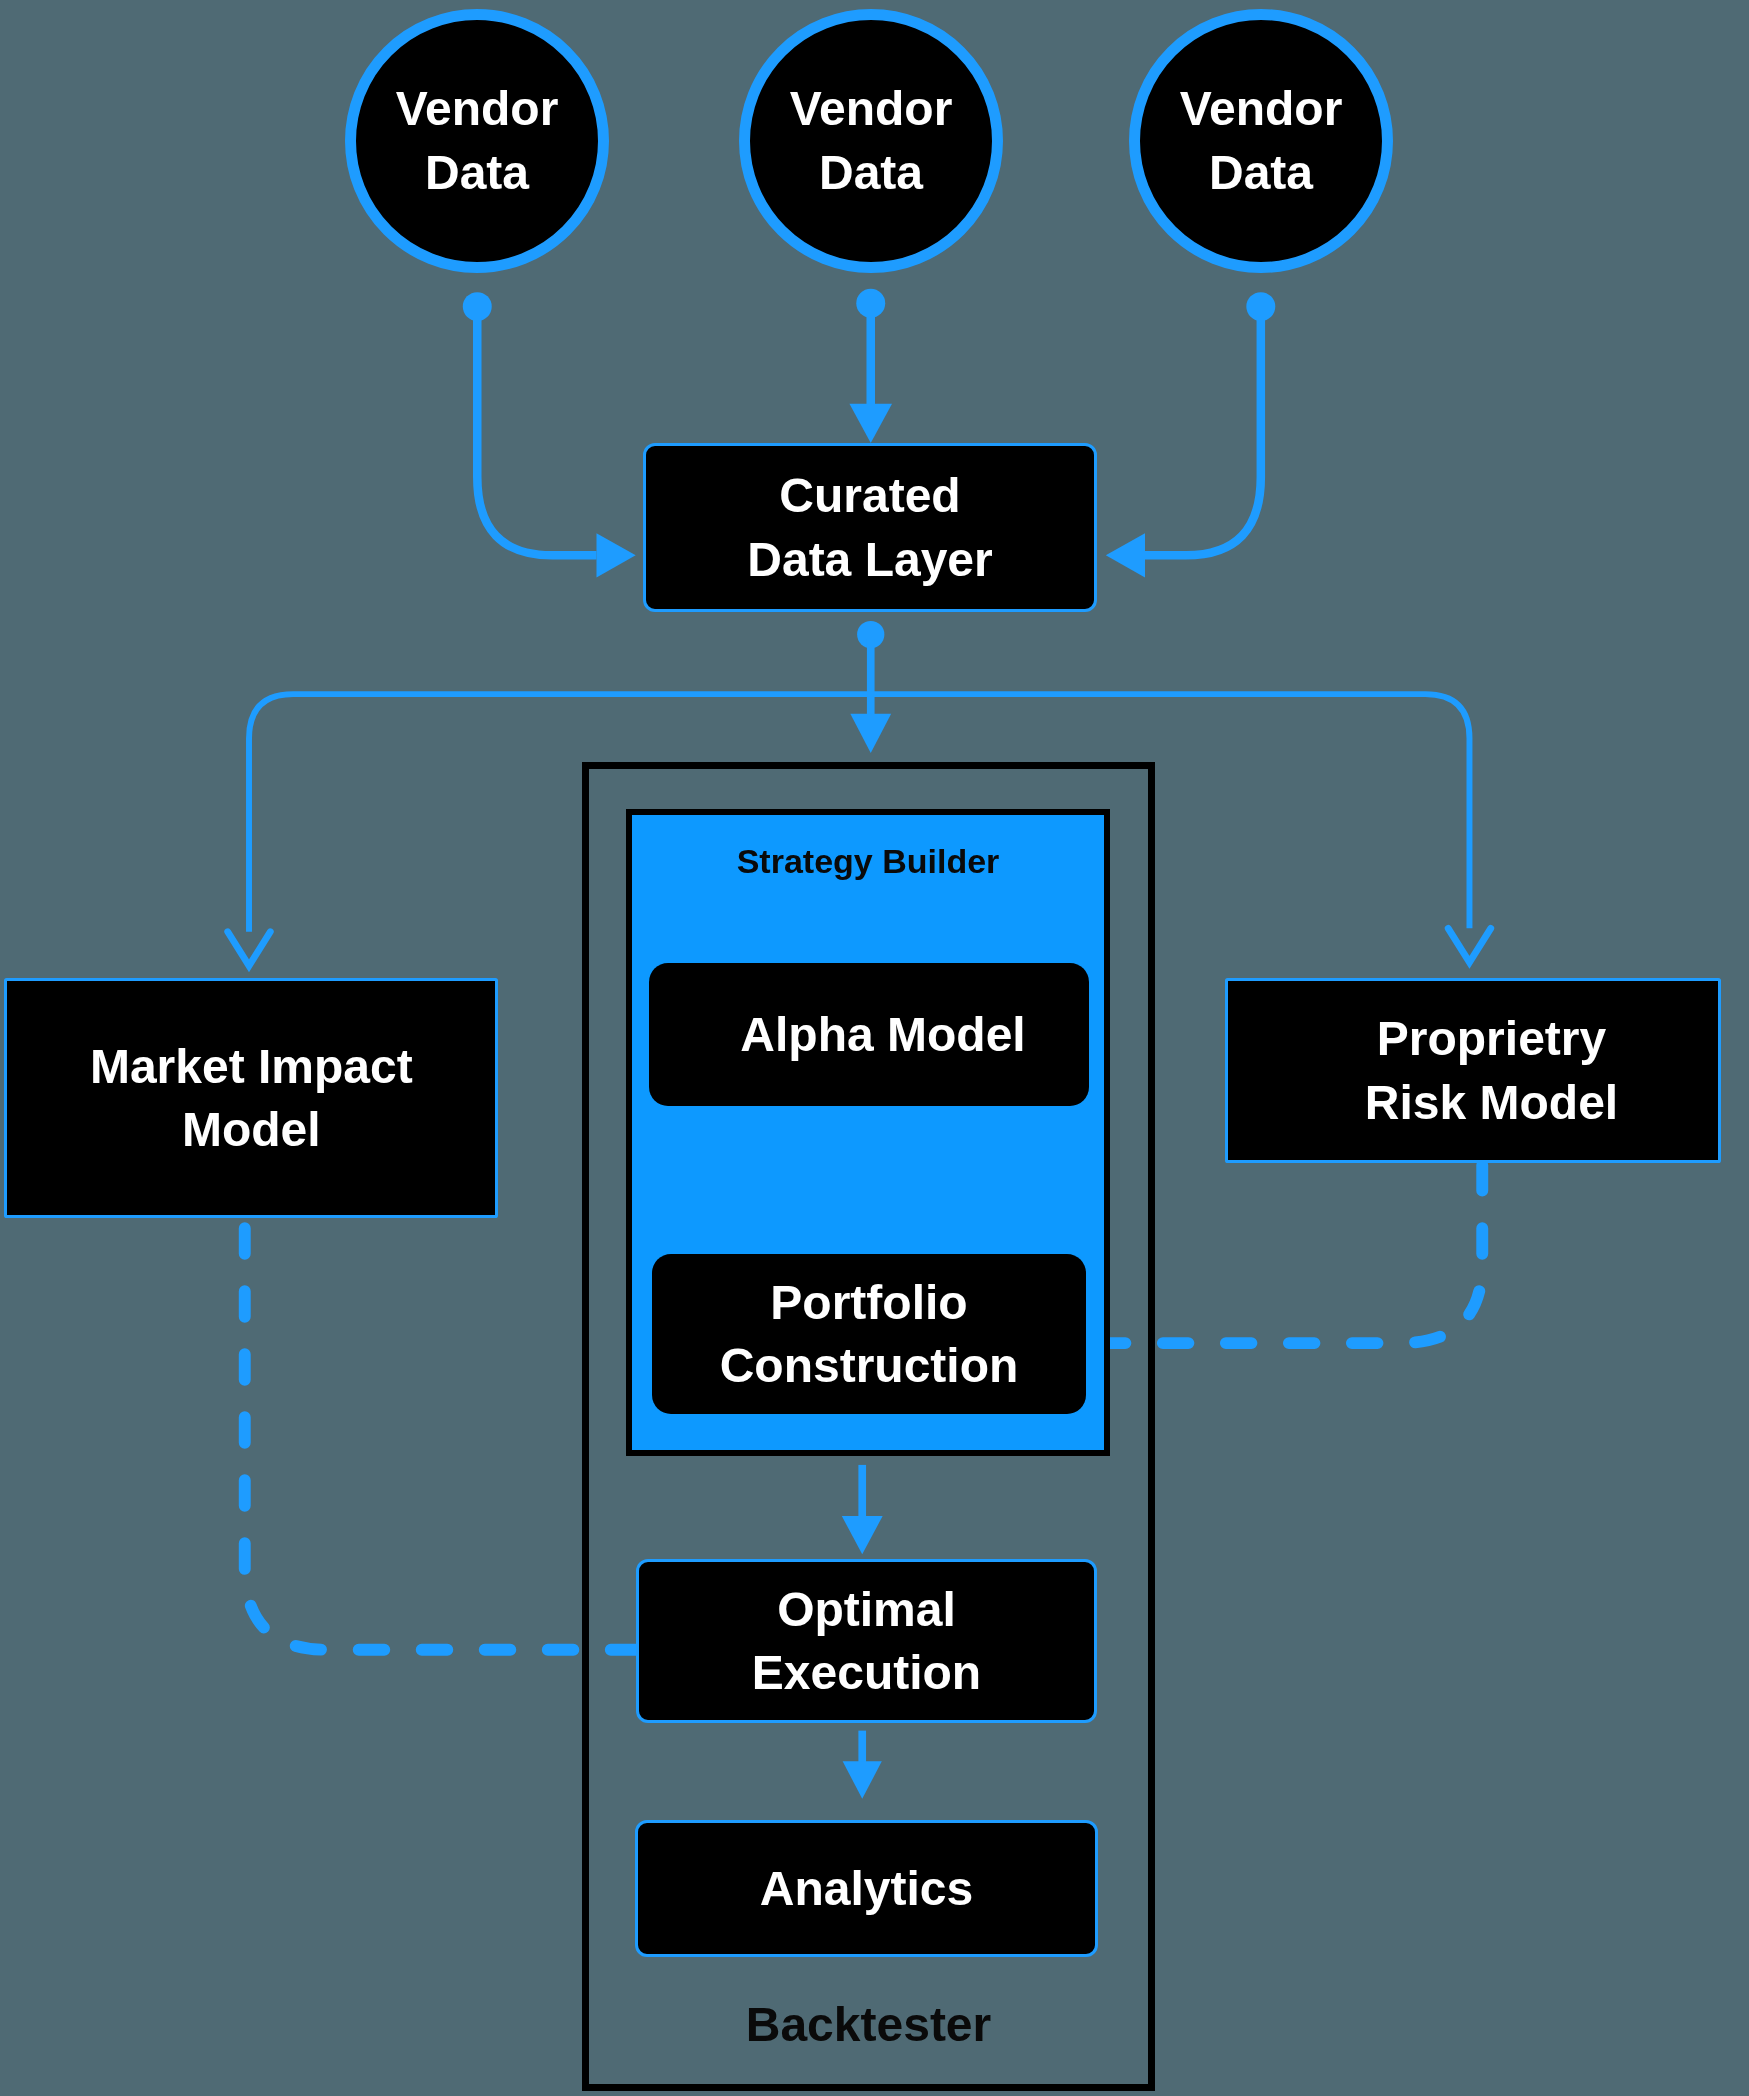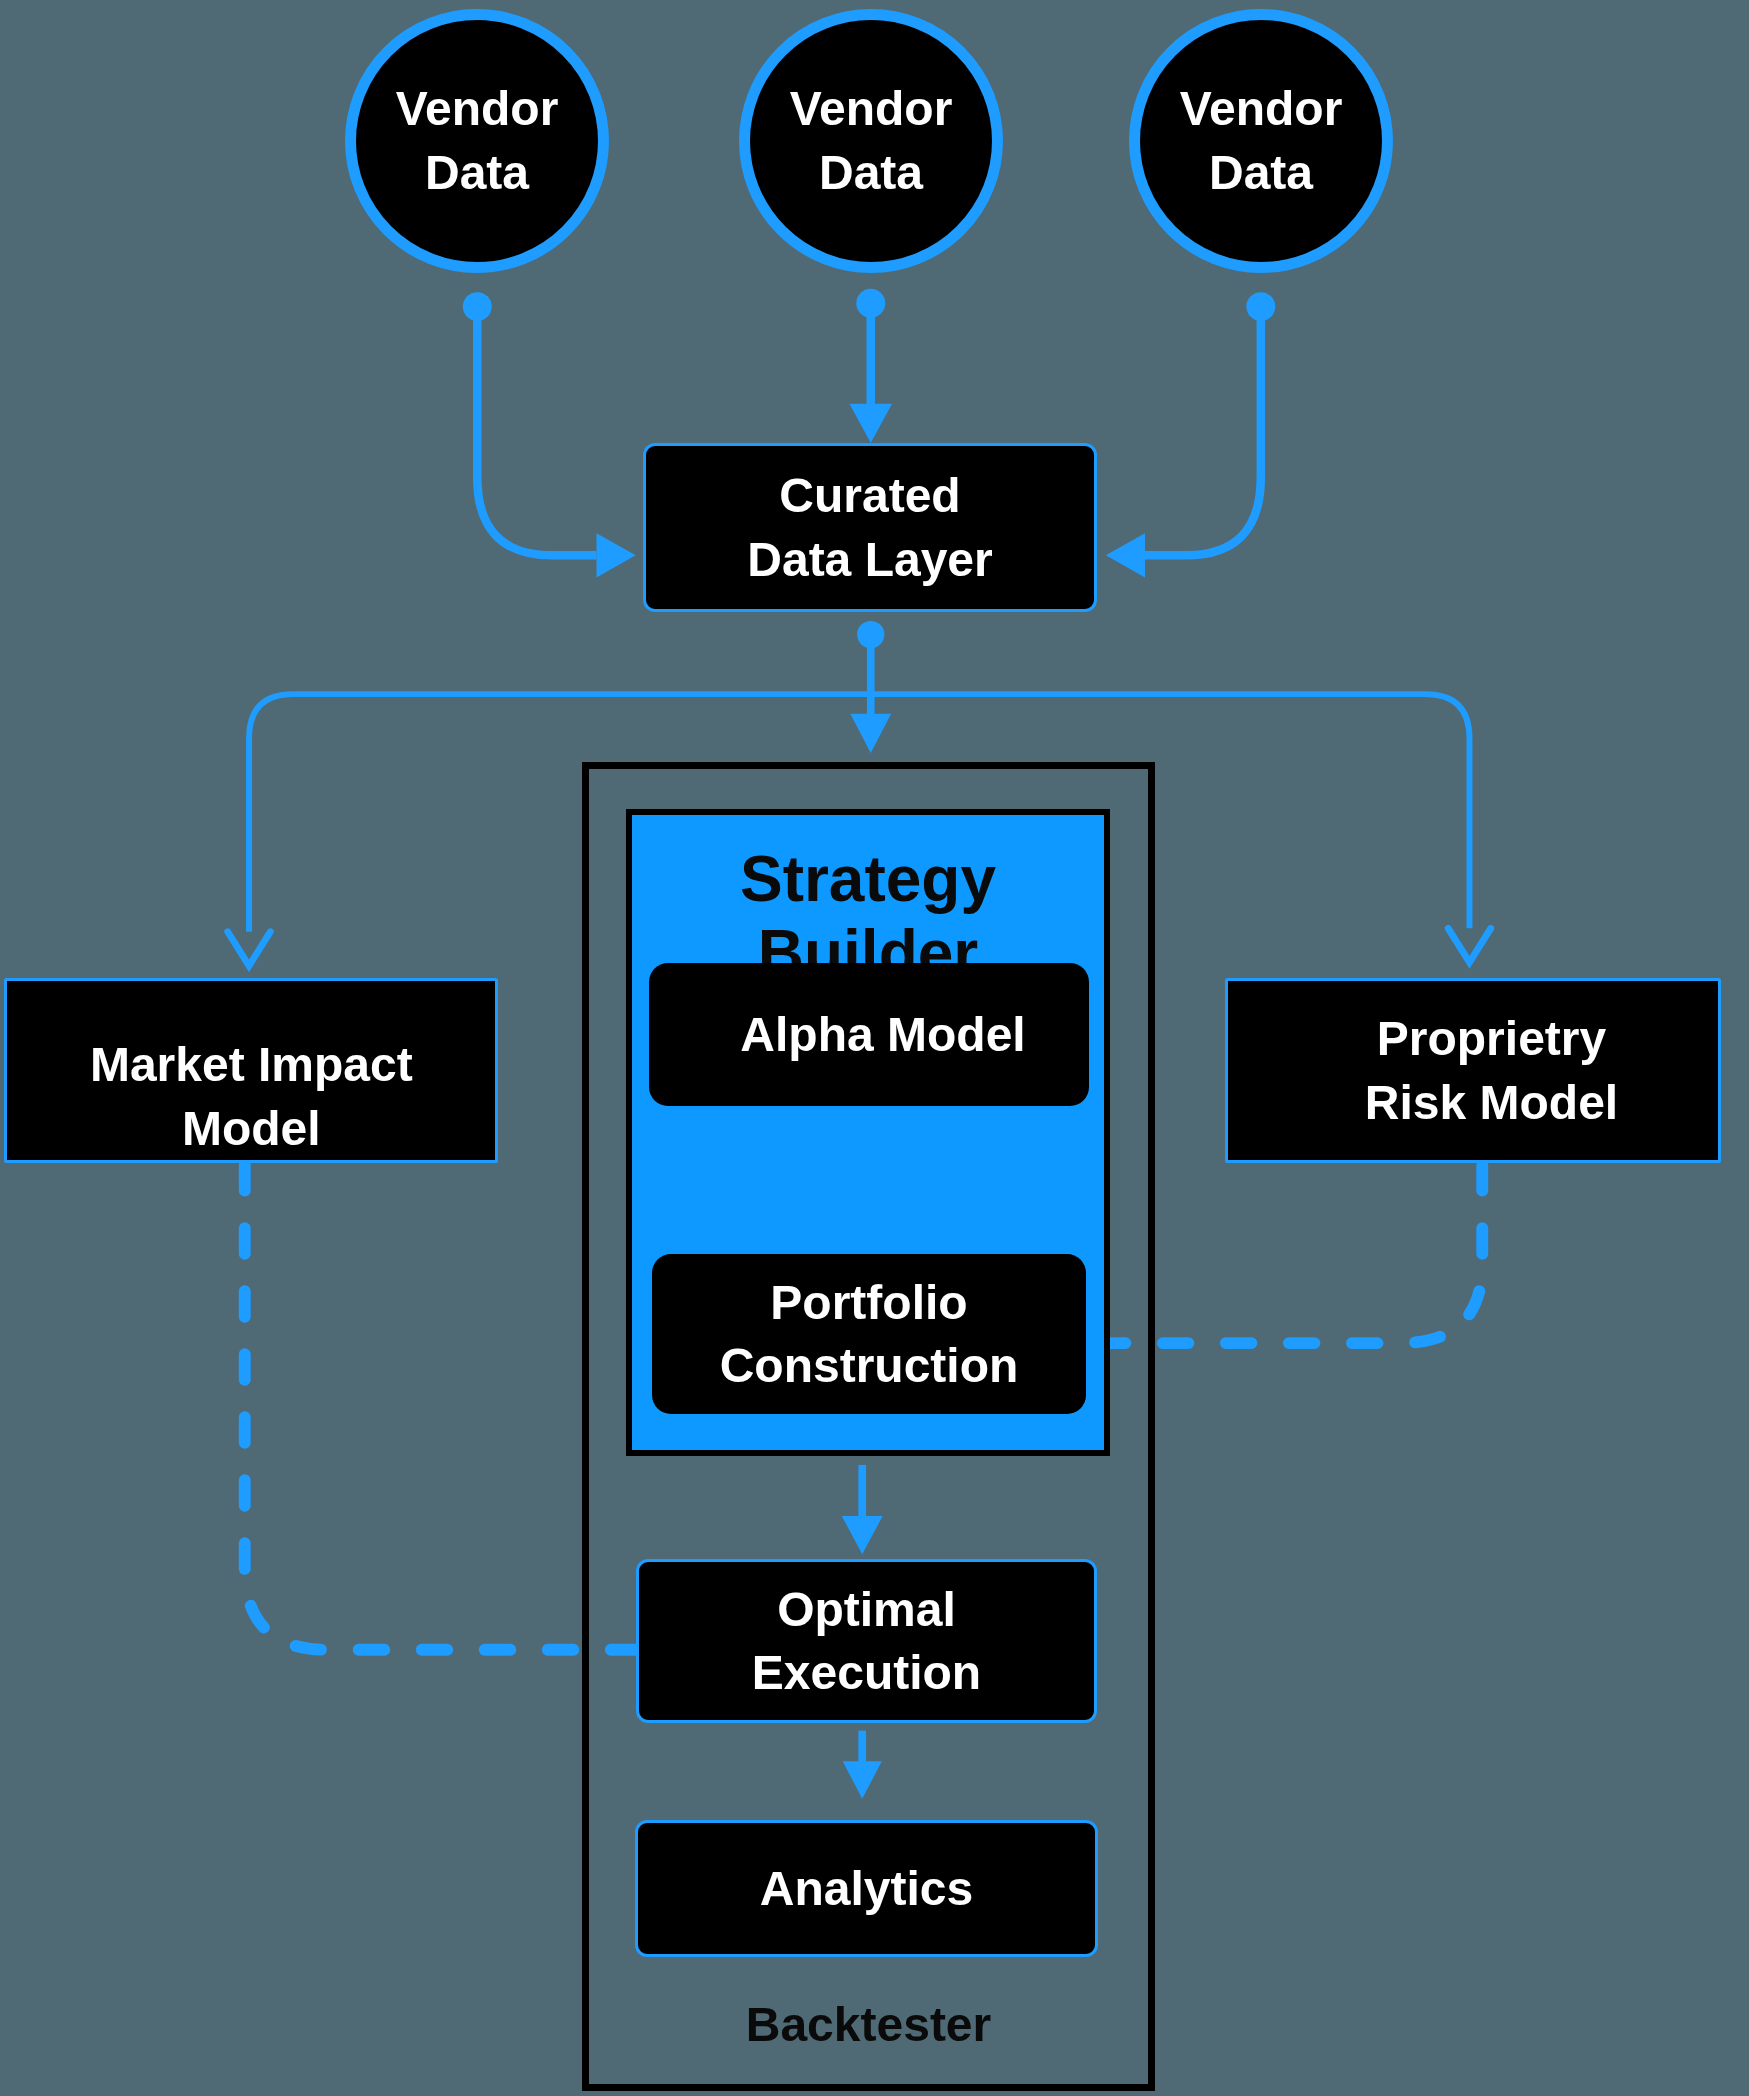--- a/index.html
+++ b/index.html
@@ -62,21 +62,21 @@
     position:absolute;
     left:626px;top:809px;width:484px;height:647px;
     box-sizing:border-box;
     background:var(--strategy_fill);
     border:6.8px solid #000;
     z-index:3;
   }
   #strategy-title{
     position:absolute;left:0;right:0;top:27px;
     text-align:center;
-    font-size:64px;font-weight:700;color:var(--text_dark);
+    font-size:34px;font-weight:700;color:var(--text_dark);
   }
   #connectors{
     position:absolute;left:0;top:0;
     z-index:1;
     pointer-events:none;
   }
   .solid{stroke:var(--accent);fill:none;}
   .fillhead{fill:var(--accent);stroke:none;}
   .chevron{stroke:var(--accent);fill:none;stroke-width:8;stroke-linecap:round;}
   .dot{fill:var(--accent);}
@@ -143,21 +143,21 @@
     </div>
   </div>
 
   <div class="node blackbox rounded16" style="left:643px;top:443px;width:454px;height:169px;">
     <div class="lines">
       <span>Curated</span>
         <span>Data Layer</span>
     </div>
   </div>
 
-  <div class="node blackbox square" style="left:4.3px;top:978px;width:494px;height:185px;align-items:flex-end;">
+  <div class="node blackbox square" style="left:4.3px;top:978px;width:494px;height:240px;">
     <div class="lines">
       <span>Market Impact</span>
         <span>Model</span>
     </div>
   </div>
 
   <div class="node blackbox square" style="left:1225px;top:978px;width:496px;height:185px;padding-left:37px;">
     <div class="lines">
       <span>Proprietry</span>
         <span>Risk Model</span>

